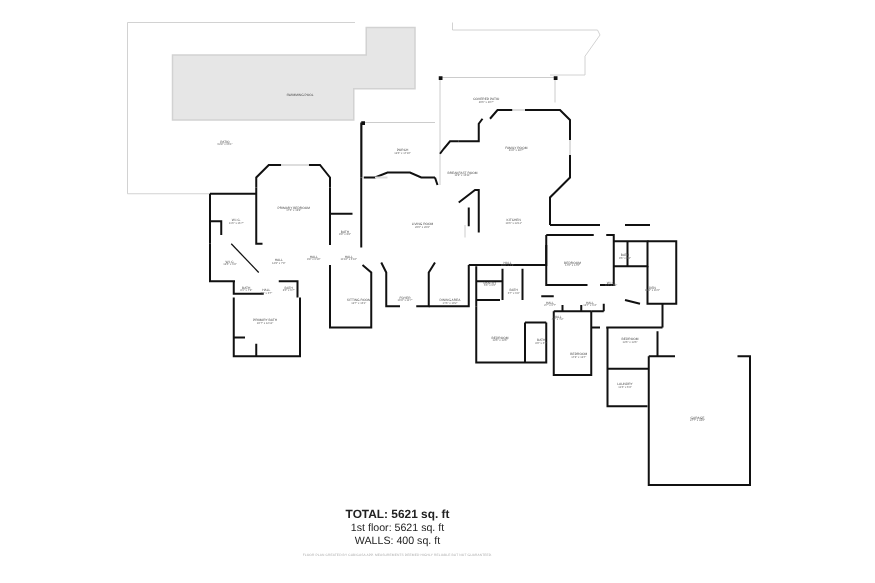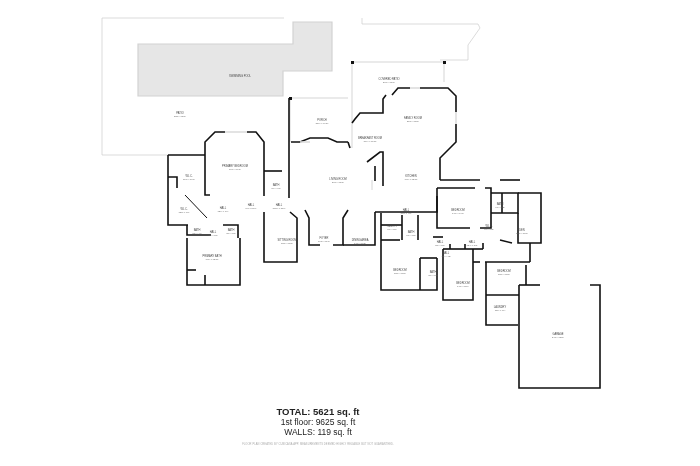--- a/index.html
+++ b/index.html
@@ -165,16 +165,16 @@
   <div class="lbl" style="left:400px;top:269px;"><span>BEDROOM</span><span class="dim">13'6" x 13'6"</span></div>
   <div class="lbl" style="left:433px;top:271px;"><span>BATH</span><span class="dim">8'0" x 5'9"</span></div>
   <div class="lbl" style="left:504px;top:270px;"><span>BEDROOM</span><span class="dim">13'6" x 13'6"</span></div>
   <div class="lbl" style="left:463px;top:282px;"><span>BEDROOM</span><span class="dim">14'8" x 13'4"</span></div>
   <div class="lbl" style="left:500px;top:306px;"><span>LAUNDRY</span><span class="dim">11'6" x 6'9"</span></div>
   <div class="lbl" style="left:558px;top:333px;"><span>GARAGE</span><span class="dim">24'7" x 33'0"</span></div>
 </div>
 
 <div id="summary">
   <div id="total">TOTAL: 5621 sq. ft</div>
-  <div class="sline">1st floor: 9625 sq. ft</div>
-  <div class="sline">WALLS: 119 sq. ft</div>
+  <div class="sline">1st floor: 5621 sq. ft</div>
+  <div class="sline">WALLS: 400 sq. ft</div>
   <div id="disclaimer">FLOOR PLAN CREATED BY CUBICASA APP. MEASUREMENTS DEEMED HIGHLY RELIABLE BUT NOT GUARANTEED.</div>
 </div>
 
 </body></html>

